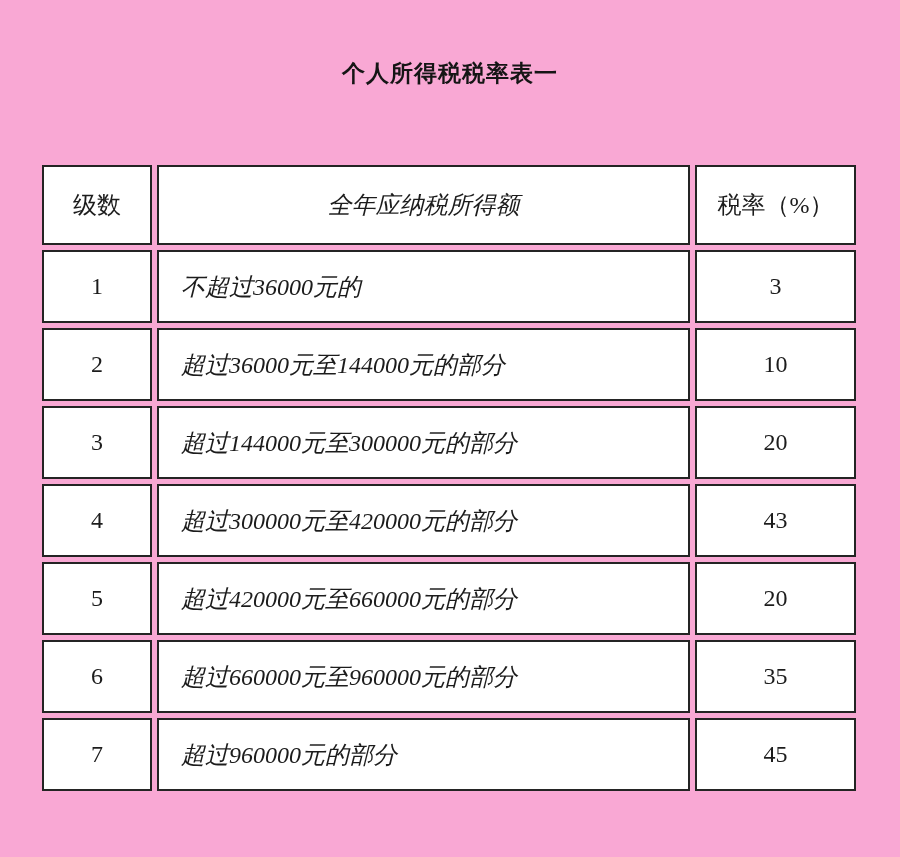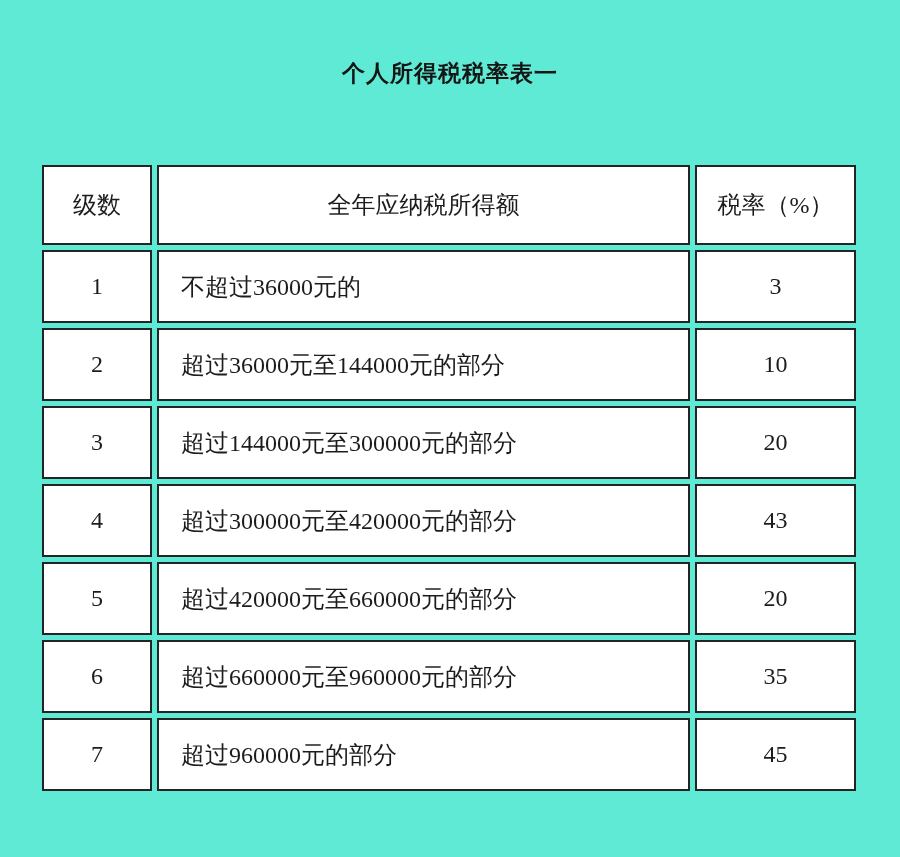--- a/index.html
+++ b/index.html
@@ -6,21 +6,21 @@
   html, body {
     width: 900px;
     background: #ffffff;
     font-family: "Liberation Serif", "DejaVu Serif", serif;
     color: #1c1c1c;
   }
   .page {
     position: relative;
     width: 900px;
     height: 857px;
-    background: #5eead4;
+    background: #f9a8d4;
     overflow: hidden;
   }
   .doc-title {
     position: absolute;
     top: 58px;
     left: 0;
     width: 100%;
     text-align: center;
     font-size: 23px;
     font-weight: bold;
@@ -54,21 +54,21 @@
     font-size: 24px;
     color: #1c1c1c;
     vertical-align: middle;
   }
   .col-level  { width: 110px; }
   .col-income { width: 533px; }
   .col-rate   { width: 161px; }
   table.tax-table th { height: 80px; }
   table.tax-table td { height: 73px; }
   .cell-center { text-align: center; }
-  .cell-left   { text-align: left; padding-left: 22px; }
+  .cell-left   { text-align: left; padding-left: 22px; font-style: italic; }
   th.cell-left { padding-left: 0; text-align: center; }
   .num { font-family: "Liberation Serif", "DejaVu Serif", serif; }
 </style>
 </head>
 <body>
 
 <div class="page">
 
   <div class="doc-title">个人所得税税率表一</div>
 

